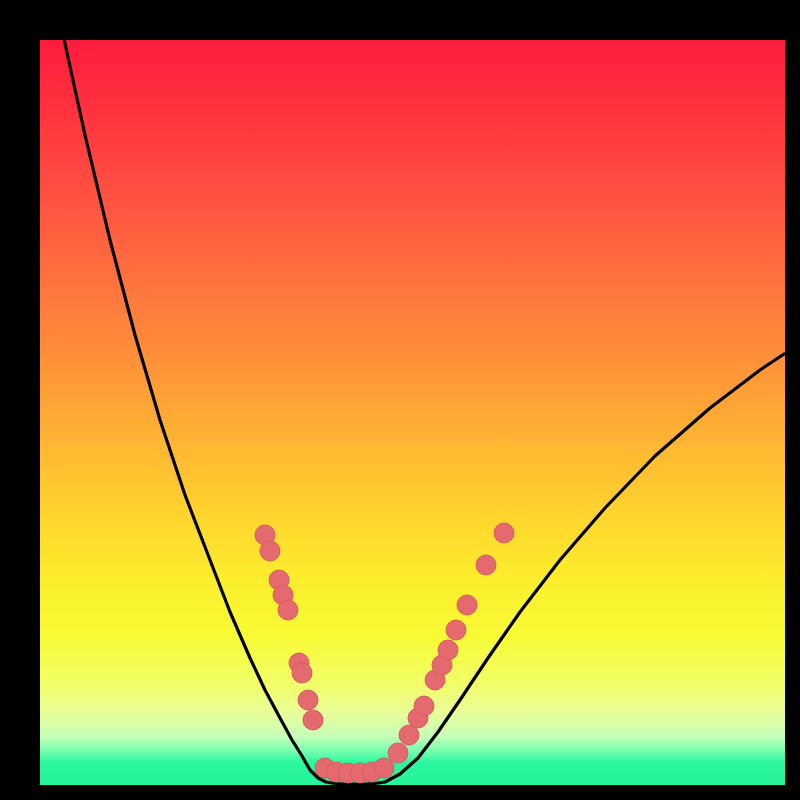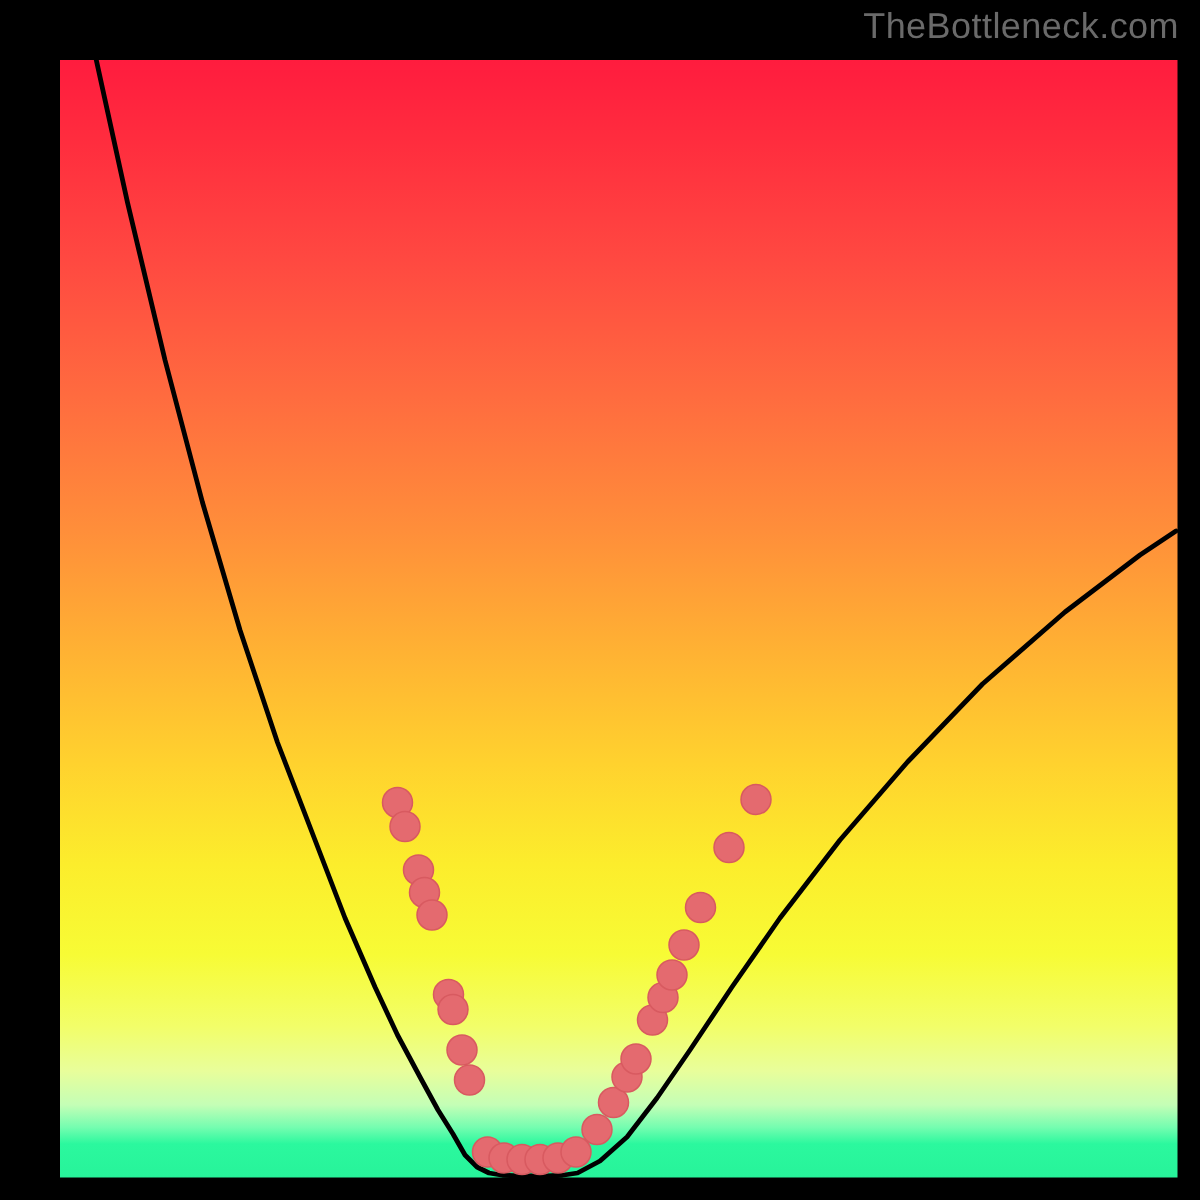--- a/index.html
+++ b/index.html
@@ -94,14 +94,13 @@
         <circle cx="395" cy="640" r="10" fill="#e46a6f" stroke="#d85a60" stroke-width="1"></circle>
         <circle cx="402" cy="625" r="10" fill="#e46a6f" stroke="#d85a60" stroke-width="1"></circle>
         <circle cx="408" cy="610" r="10" fill="#e46a6f" stroke="#d85a60" stroke-width="1"></circle>
         <circle cx="416" cy="590" r="10" fill="#e46a6f" stroke="#d85a60" stroke-width="1"></circle>
         <circle cx="427" cy="565" r="10" fill="#e46a6f" stroke="#d85a60" stroke-width="1"></circle>
         <circle cx="446" cy="525" r="10" fill="#e46a6f" stroke="#d85a60" stroke-width="1"></circle>
         <circle cx="464" cy="493" r="10" fill="#e46a6f" stroke="#d85a60" stroke-width="1"></circle>
       </g>
   </svg>
 
-  <div class="watermark">TheBottleneck.com</div>
 </div>
 
 </body></html>

